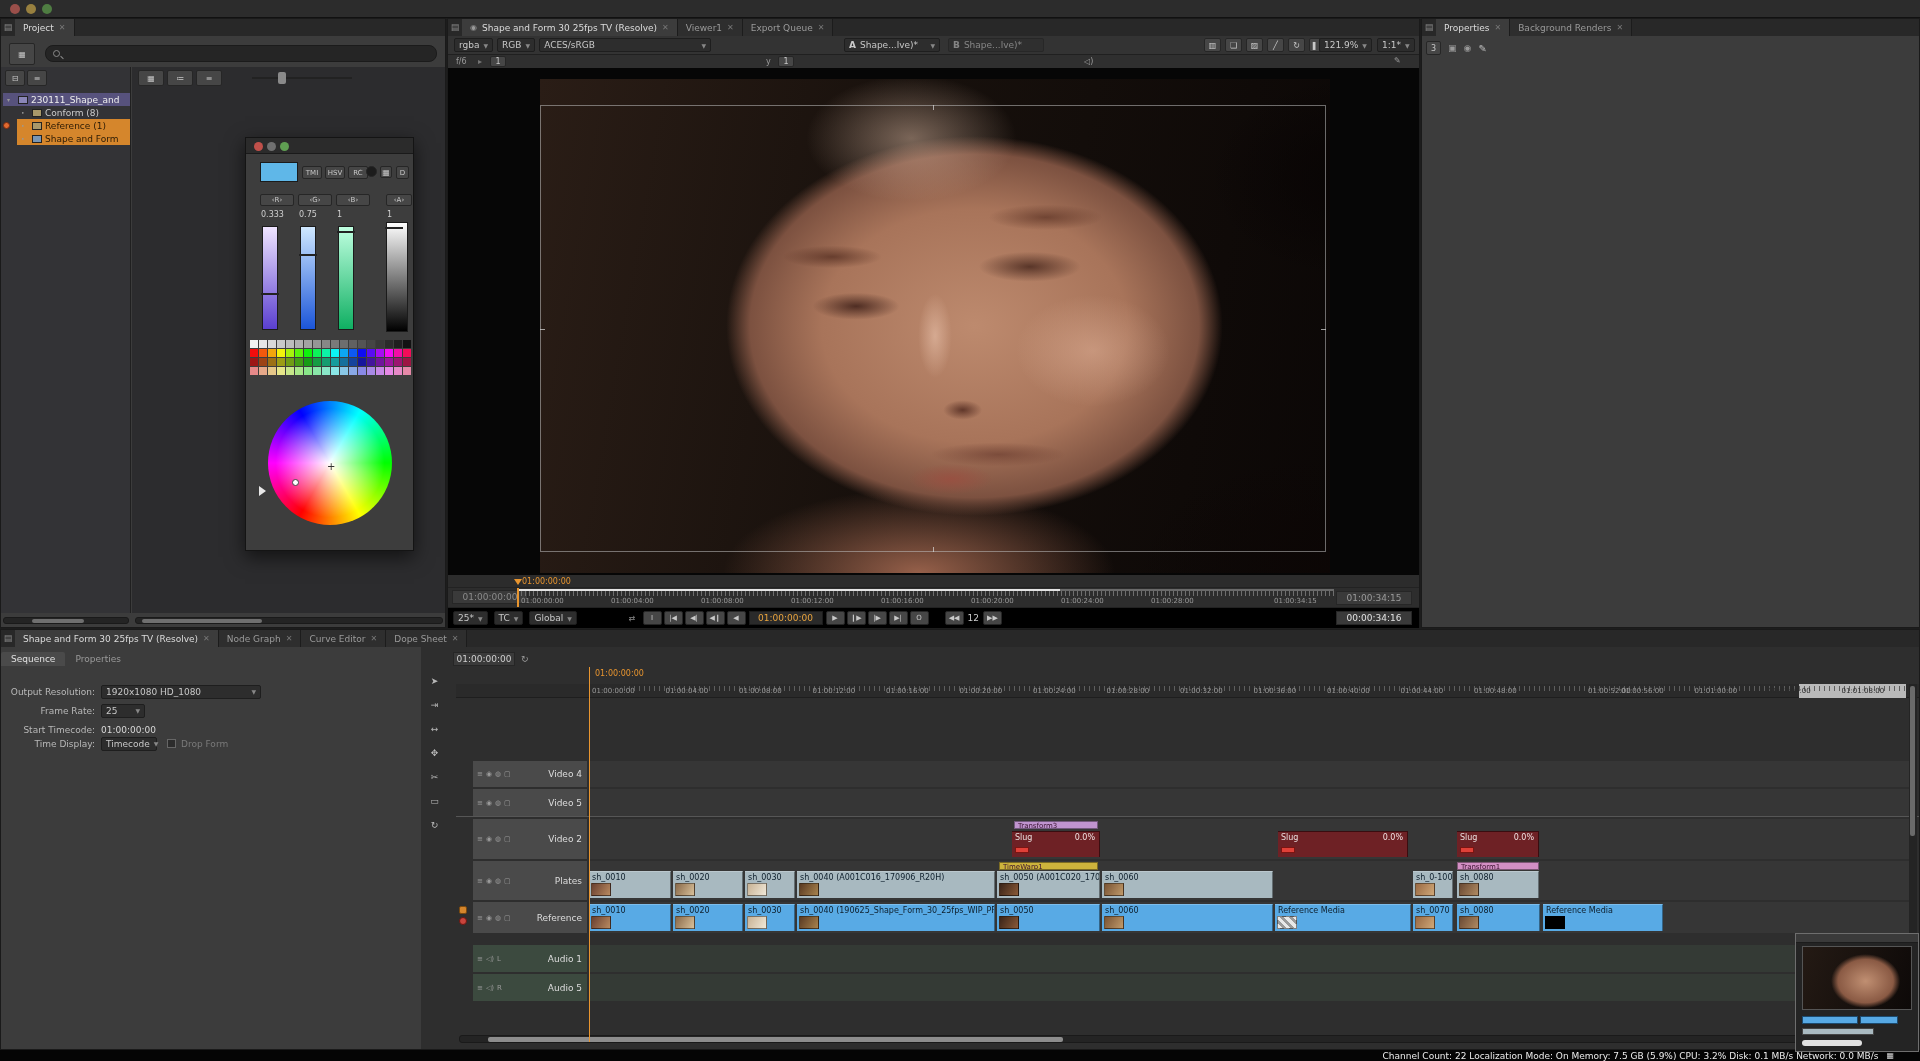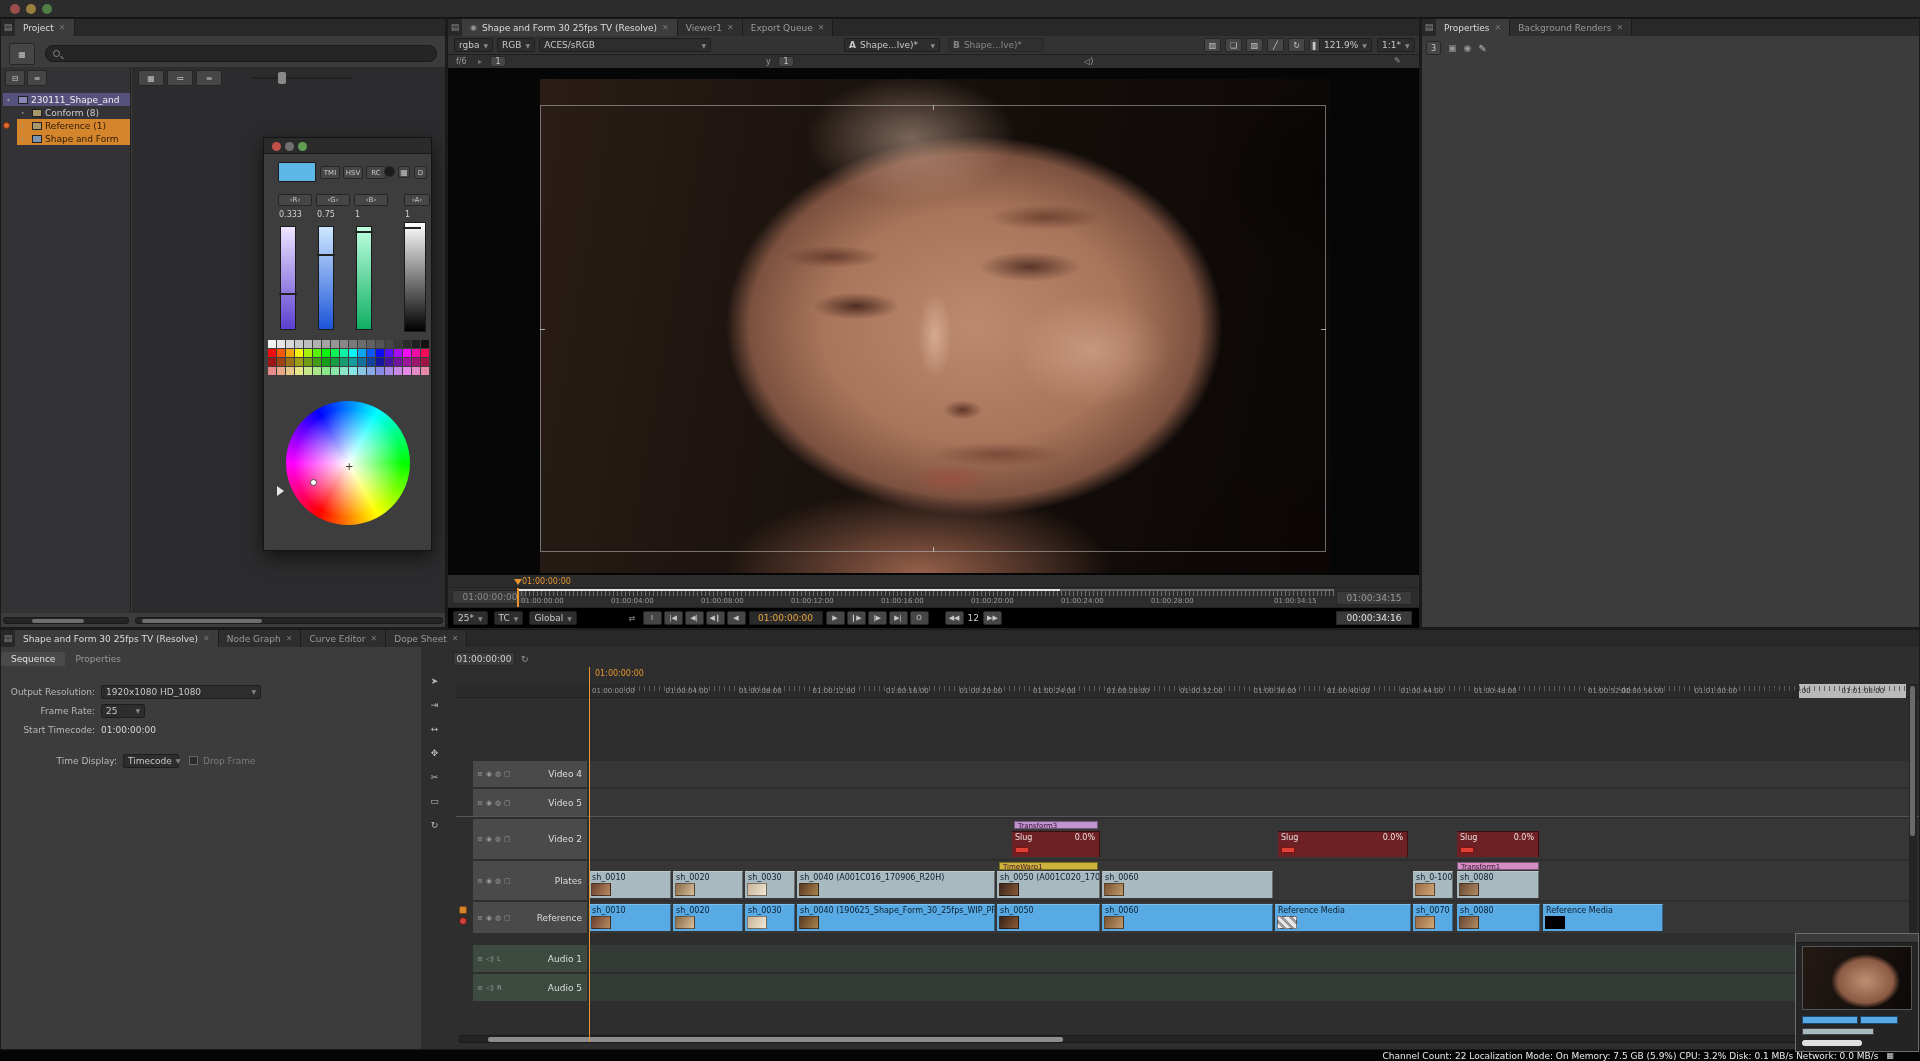--- a/index.html
+++ b/index.html
@@ -39,21 +39,21 @@
   .scrollbar-h { position:absolute; height:7px; background:#242424; border:1px solid #1a1a1a; border-radius:3px; }
   .sb-handle { position:absolute; top:1px; height:4px; background:#6f6f6f; border-radius:2px; }
   
   #thumb-card { position:absolute; left:6px; top:22px; width:106px; }
   #thumb-img { width:106px; height:80px; border:1px solid #555; border-top:2px solid #58b058;
       background: radial-gradient(ellipse 50px 40px at 60% 75%, #b98a6e 0%, #8a5a44 55%, rgba(40,24,18,0) 70%),
                   linear-gradient(#7cc0ea 0 22px, #1a120e 22px); }
   #thumb-cap { background:#bfe3f2; color:#15356a; font-size:7px; line-height:9px; padding:1px 2px; border:1px solid #555; border-top:none; }
   .caprow { display:flex; justify-content:space-between; white-space:nowrap; overflow:hidden; }
   
-  #color-win { position:absolute; left:263px; top:137px; width:169px; height:414px; background:#3d3d3d;
+  #color-win { position:absolute; left:245px; top:137px; width:169px; height:414px; background:#3d3d3d;
                border:1px solid #141414; box-shadow:0 6px 18px rgba(0,0,0,.6); z-index:40; }
   #cw-title { height:16px; background:#2b2b2b; border-bottom:1px solid #1a1a1a; position:relative; }
   .cw-dot { position:absolute; top:4px; width:9px; height:9px; border-radius:50%; }
   #cw-swatch { position:absolute; left:14px; top:24px; width:38px; height:20px; border:1px solid #1b1b1b; }
   .cw-tab { position:absolute; top:28px; height:13px; padding:0 3px; font-size:7px; }
   .chan-btn { position:absolute; top:56px; width:34px; height:12px; font-size:7px; }
   .chan-val { position:absolute; top:72px; font-size:8px; color:#d0d0d0; }
   .vslider { position:absolute; top:88px; width:16px; height:104px; border:1px solid #1b1b1b; }
   .vs-mark { position:absolute; left:-2px; width:18px; height:2px; background:#fff; border:1px solid #222; }
   #palette { position:absolute; left:4px; top:202px; width:162px; }
@@ -401,28 +401,28 @@
         <div class="prop-label" style="display: inline-block;">Frame Rate:</div>
         <div class="ddbox" style="width: 44px;">
           <span>25</span>
           <span class="arr" style="margin-left: auto;">▼</span>
         </div>
       </div>
       <div class="prop-row" style="top: 84px; left: 0px;">
         <div class="prop-label" style="display: inline-block;">Start Timecode:</div>
         <div style="color: rgb(216, 216, 216);">01:00:00:00</div>
       </div>
-      <div class="prop-row" style="top: 115px; left: 0px; padding-left: 22px;">
+      <div class="prop-row" style="top: 98px; left: 0px;">
         <div class="prop-label" style="display: inline-block;">Time Display:</div>
         <div class="ddbox" style="width: 56px;">
           <span>Timecode</span>
           <span class="arr" style="margin-left: auto;">▼</span>
         </div>
         <div style="width: 9px; height: 9px; border: 1px solid rgb(102, 102, 102); background: rgb(44, 44, 44); margin: 0px 5px 0px 10px;"></div>
-        <div style="color: rgb(122, 122, 122);">Drop Frame</div>
+        <div style="color: rgb(122, 122, 122);">Drop Form</div>
       </div>
     </div>
 
   <div id="tl-region">
     <div id="tl-tools">
         <div class="tool-ico" style="top: 26px;">➤</div>
         <div class="tool-ico" style="top: 50px;">⇥</div>
         <div class="tool-ico" style="top: 74px;">↔</div>
         <div class="tool-ico" style="top: 98px;">✥</div>
         <div class="tool-ico" style="top: 122px;">✂</div>

